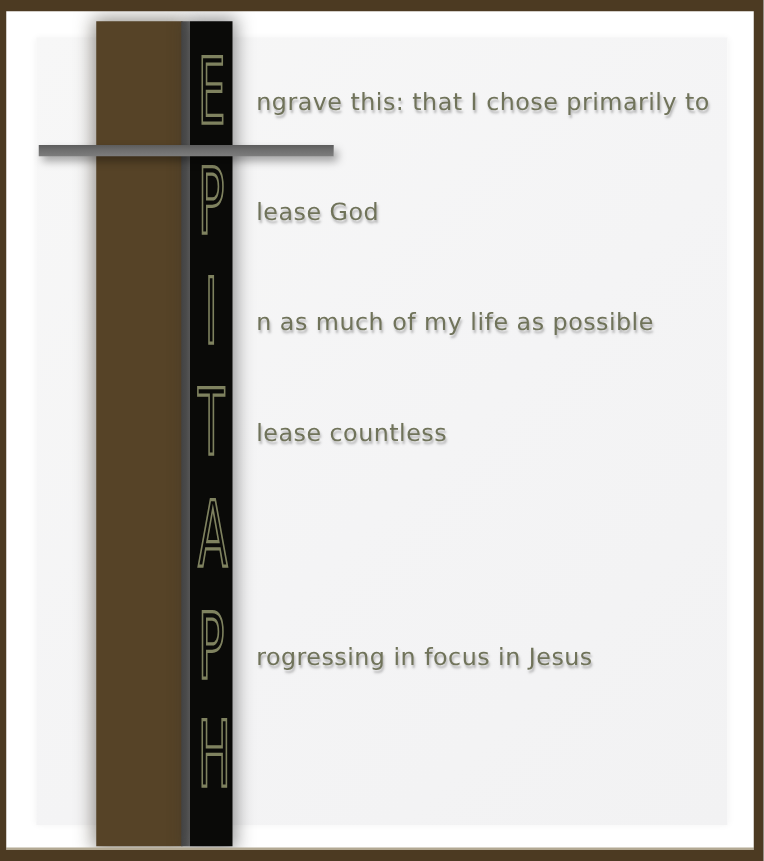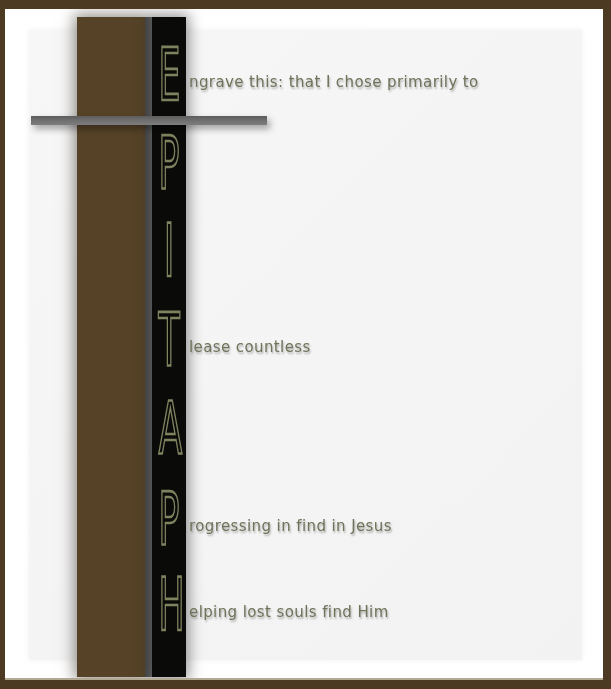--- a/index.html
+++ b/index.html
@@ -59,22 +59,22 @@
     color:var(--olive-cap,#7f825f);
     transform:translateY(7px) scale(0.62,1.3);
     transform-origin:50% 50%;
     z-index:14;white-space:nowrap;
   }
   @supports (-webkit-text-stroke:1px #000){
     .cap{color:transparent;-webkit-text-stroke:2px var(--olive-cap,#7f825f);}
   }
   
   .line{
-    position:absolute;left:189px;
-    font-size:15px;line-height:22px;letter-spacing:0.4px;
+    position:absolute;left:205px;
+    font-size:19px;line-height:22px;letter-spacing:0.4px;
     color:var(--olive-text,#70735a);
     text-shadow:1px 2px 2px rgba(90,90,90,0.45);
     z-index:14;white-space:nowrap;
   }
   .cap.r0{top:40px}  .line.r0{top:71px}
   .cap.r1{top:128px} .line.r1{top:159px}
   .cap.r2{top:216px} .line.r2{top:247px}
   .cap.r3{top:305px} .line.r3{top:336px}
   .cap.r4{top:394px} .line.r4{top:425px}
   .cap.r5{top:484px} .line.r5{top:515px}
@@ -89,29 +89,30 @@
 
   <div class="wood-post"></div>
   <div class="cross-v"></div>
   <div class="black-col"></div>
   <div class="cross-h"></div>
 
   <div class="cap r0">E</div>
   <div class="line r0">ngrave this: that I chose primarily to</div>
 
   <div class="cap r1">P</div>
+  <div class="line r1">lease God</div>
 
   <div class="cap r2">I</div>
+  <div class="line r2">n as much of my life as possible</div>
 
   <div class="cap r3">T</div>
   <div class="line r3">lease countless</div>
 
   <div class="cap r4">A</div>
 
   <div class="cap r5">P</div>
-  <div class="line r5">rogressing in find in Jesus</div>
+  <div class="line r5">rogressing in focus in Jesus</div>
 
   <div class="cap r6">H</div>
-  <div class="line r6">elping lost souls find Him</div>
 
   <div class="bottom-accent"></div>
   <div class="frame"></div>
 </div>
 
 </body></html>

